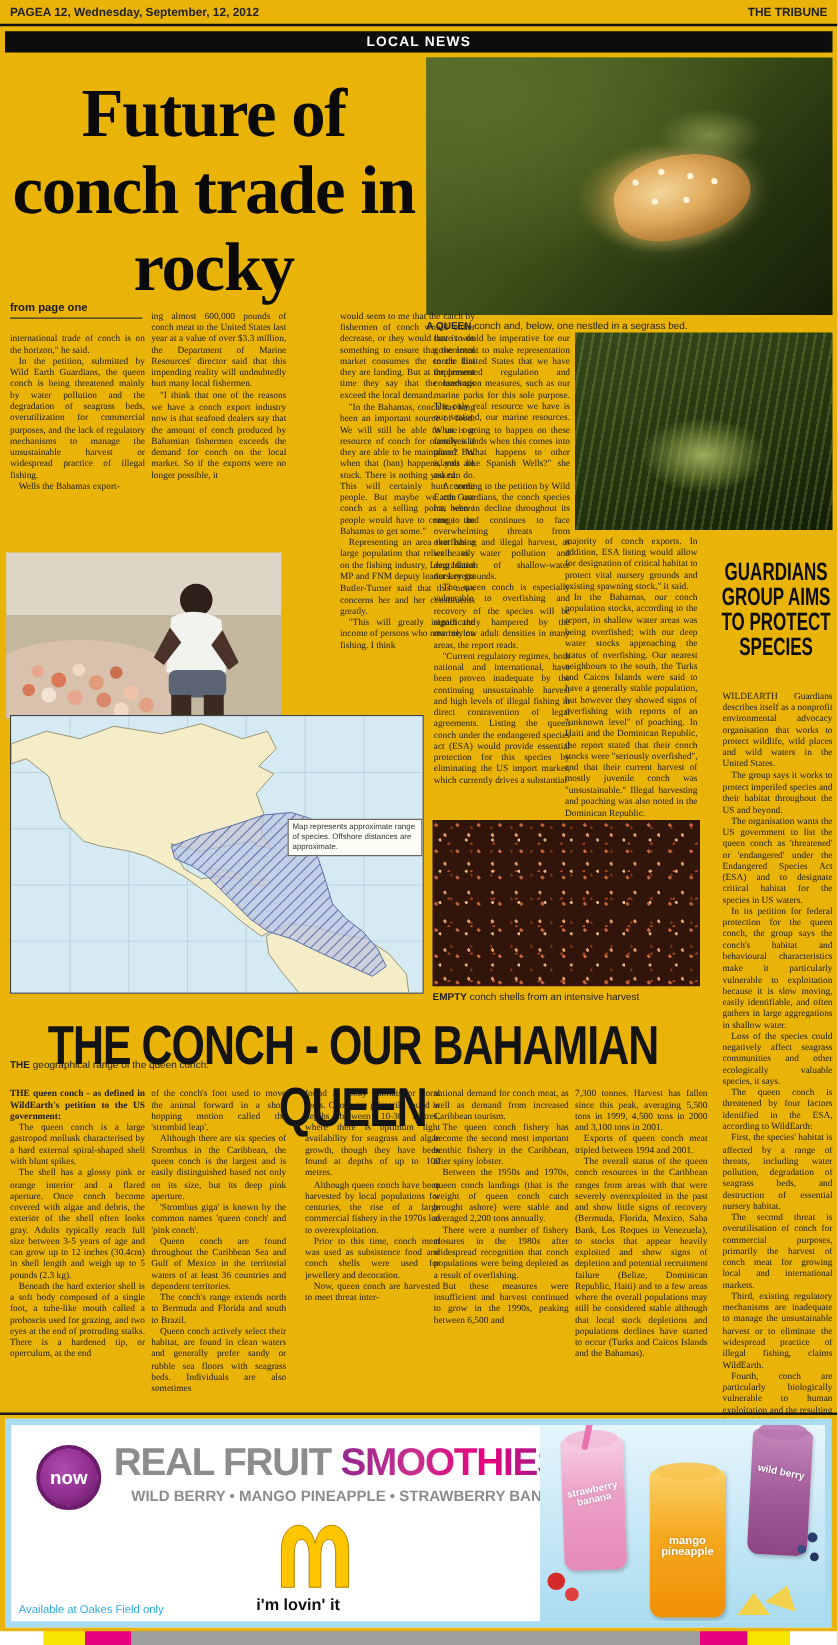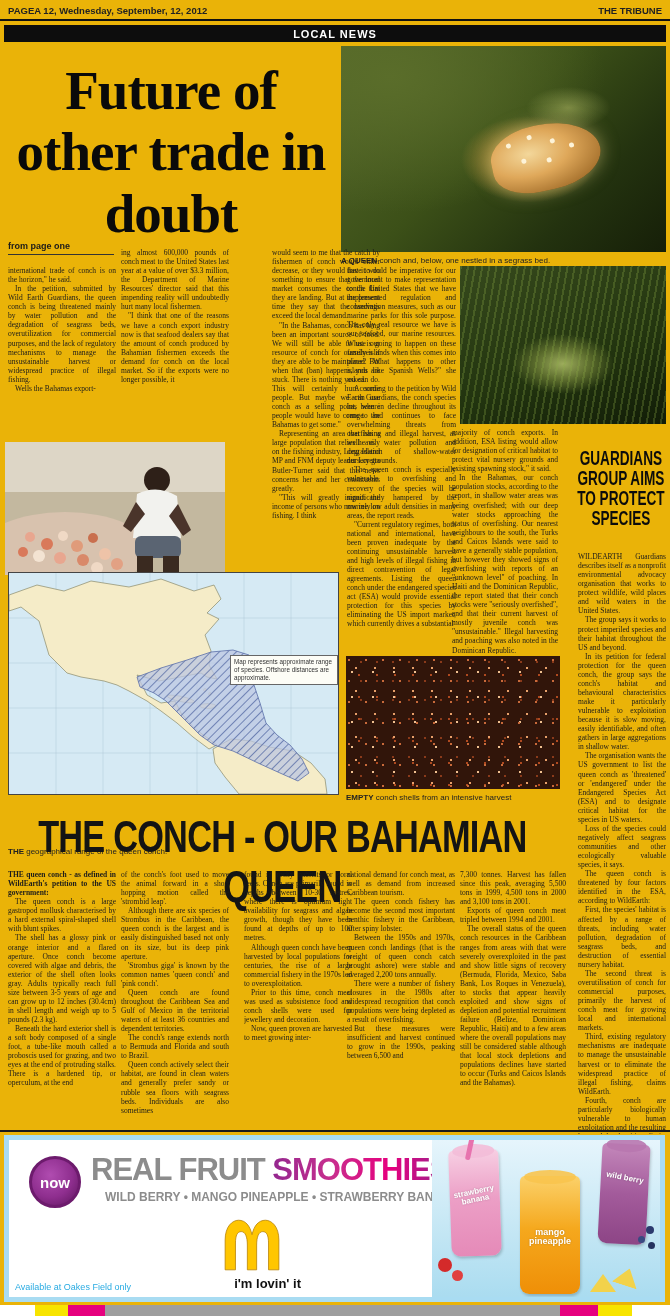--- a/index.html
+++ b/index.html
@@ -100,21 +100,21 @@
          border:3px solid #6d1b6d;box-sizing:border-box;display:flex;align-items:center;justify-content:center;}
   .badge span{color:#fff;font-family:"Liberation Sans",sans-serif;font-weight:700;font-size:15px;}
   .ad-title{position:absolute;left:82px;top:12px;font-family:"Liberation Sans",sans-serif;font-weight:700;
             font-size:31px;letter-spacing:-1px;white-space:nowrap;}
   .ad-title .plain{color:#8c8c8c;}
   .ad-title .accent{background:linear-gradient(90deg,#93278f,#c82f8e,#e6007e,#93278f);
             -webkit-background-clip:text;background-clip:text;color:transparent;}
   .ad-sub{position:absolute;left:96px;top:50px;font-family:"Liberation Sans",sans-serif;font-weight:700;
           font-size:12px;color:#8c8c8c;}
   .arches{position:absolute;left:212px;top:74px;width:62px;height:60px;}
-  .slogan{position:absolute;left:196px;top:136px;width:96px;text-align:right;
+  .slogan{position:absolute;left:196px;top:136px;width:96px;text-align:left;
           font-family:"Liberation Sans",sans-serif;font-weight:700;font-size:13px;color:#111;}
   .avail{position:absolute;left:6px;top:142px;font-family:"Liberation Sans",sans-serif;font-size:9px;color:#29abe2;}
   .smoothie-panel{position:absolute;left:423px;top:0;width:228px;height:157px;
           background:linear-gradient(180deg,#e6f5fc 0%,#c3e6f4 60%,#aadcf0 100%);}
   .cup{position:absolute;border-radius:5px 5px 9px 9px;box-shadow:1px 2px 3px rgba(0,0,0,.2);}
   .cup .foam{position:absolute;left:4px;top:-6px;right:4px;height:14px;border-radius:50%;opacity:.9;}
   .cup-label{position:absolute;width:100%;text-align:center;color:#fff;font-family:"Liberation Sans",sans-serif;
           font-weight:700;font-size:8px;line-height:1.05;text-shadow:0 0 2px rgba(0,0,0,.25);}
   .cup-pink{left:18px;top:10px;width:50px;height:106px;transform:rotate(-2deg);
           background:linear-gradient(180deg,#f7cfe3 0%,#ec9fc6 45%,#e58ab8 100%);}
@@ -141,21 +141,21 @@
 
 <div class="page">
 
   <div class="abs mast-left sans">PAGEA 12, Wednesday, September, 12, 2012</div>
   <div class="abs mast-right sans">THE TRIBUNE</div>
   <div class="abs mast-rule"></div>
   <div class="abs section-bar">
     <span>LOCAL NEWS</span>
   </div>
 
-  <div class="abs headline">Future of other trade in doubt</div>
+  <div class="abs headline">Future of conch trade in rocky</div>
 
   <div class="abs photo1">
     <div class="shell">
       <i style="left:18px;top:12px;"></i>
         <i style="left:40px;top:8px;"></i>
         <i style="left:62px;top:16px;"></i>
       <i style="left:30px;top:30px;"></i>
         <i style="left:55px;top:34px;"></i>
         <i style="left:80px;top:24px;"></i>
     </div>
@@ -265,22 +265,22 @@
 
   <div class="abs empty-photo"></div>
   <div class="abs caption cap-empty">
     <b>EMPTY</b><span> conch shells from an intensive harvest</span>
   </div>
 
   <div class="abs sidebar-title">GUARDIANS GROUP AIMS TO PROTECT SPECIES</div>
   <div class="abs col sidebar-body">
       <p>WILDEARTH Guardians describes itself as a nonprofit environmental advocacy organisation that works to protect wildlife, wild places and wild waters in the United States.</p>
       <p>The group says it works to protect imperiled species and their habitat throughout the US and beyond.</p>
+      <p>The organisation wants the US government to list the queen conch as 'threatened' or 'endangered' under the Endangered Species Act (ESA) and to designate critical habitat for the species in US waters.</p>
       <p>In its petition for federal protection for the queen conch, the group says the conch's habitat and behavioural characteristics make it particularly vulnerable to exploitation because it is slow moving, easily identifiable, and often gathers in large aggregations in shallow water.</p>
-      <p>The organisation wants the US government to list the queen conch as 'threatened' or 'endangered' under the Endangered Species Act (ESA) and to designate critical habitat for the species in US waters.</p>
       <p>Loss of the species could negatively affect seagrass communities and other ecologically valuable species, it says.</p>
       <p>The queen conch is threatened by four factors identified in the ESA, according to WildEarth:</p>
       <p>First, the species' habitat is affected by a range of threats, including water pollution, degradation of seagrass beds, and destruction of essential nursery habitat.</p>
       <p>The second threat is overutilisation of conch for commercial purposes, primarily the harvest of conch meat for growing local and international markets.</p>
       <p>Third, existing regulatory mechanisms are inadequate to manage the unsustainable harvest or to eliminate the widespread practice of illegal fishing, claims WildEarth.</p>
       <p>Fourth, conch are particularly biologically vulnerable to human exploitation and the resulting low adult densities limits population recovery.</p>
     </div>
 
   <div class="abs feature-headline">THE CONCH - OUR BAHAMIAN QUEEN</div>
   <div class="abs col f1">
@@ -294,21 +294,21 @@
       <p>Although there are six species of Strombus in the Caribbean, the queen conch is the largest and is easily distinguished based not only on its size, but its deep pink aperture.</p>
       <p>'Strombus giga' is known by the common names 'queen conch' and 'pink conch'.</p>
       <p>Queen conch are found throughout the Caribbean Sea and Gulf of Mexico in the territorial waters of at least 36 countries and dependent territories.</p>
       <p>The conch's range extends north to Bermuda and Florida and south to Brazil.</p>
       <p>Queen conch actively select their habitat, are found in clean waters and generally prefer sandy or rubble sea floors with seagrass beds. Individuals are also sometimes</p>
     </div>
   <div class="abs col f3">
       <p>found in rocky habitats or coral reefs. Conch are primarily found in depths between 10-30 metres, where there is optimum light availability for seagrass and algae growth, though they have been found at depths of up to 100 metres.</p>
       <p>Although queen conch have been harvested by local populations for centuries, the rise of a large commercial fishery in the 1970s led to overexploitation.</p>
       <p>Prior to this time, conch meat was used as subsistence food and conch shells were used for jewellery and decoration.</p>
-      <p>Now, queen proven are harvested to meet growing inter-</p>
+      <p>Now, queen conch are harvested to meet threat inter-</p>
     </div>
   <div class="abs col f4">
       <p>national demand for conch meat, as well as demand from increased Caribbean tourism.</p>
       <p>The queen conch fishery has become the second most important benthic fishery in the Caribbean, after spiny lobster.</p>
       <p>Between the 1950s and 1970s, queen conch landings (that is the weight of queen conch catch brought ashore) were stable and averaged 2,200 tons annually.</p>
       <p>There were a number of fishery closures in the 1980s after widespread recognition that conch populations were being depleted as a result of overfishing.</p>
       <p>But these measures were insufficient and harvest continued to grow in the 1990s, peaking between 6,500 and</p>
     </div>
   <div class="abs col f5">
       <p>7,300 tonnes. Harvest has fallen since this peak, averaging 5,500 tons in 1999, 4,500 tons in 2000 and 3,100 tons in 2001.</p>

